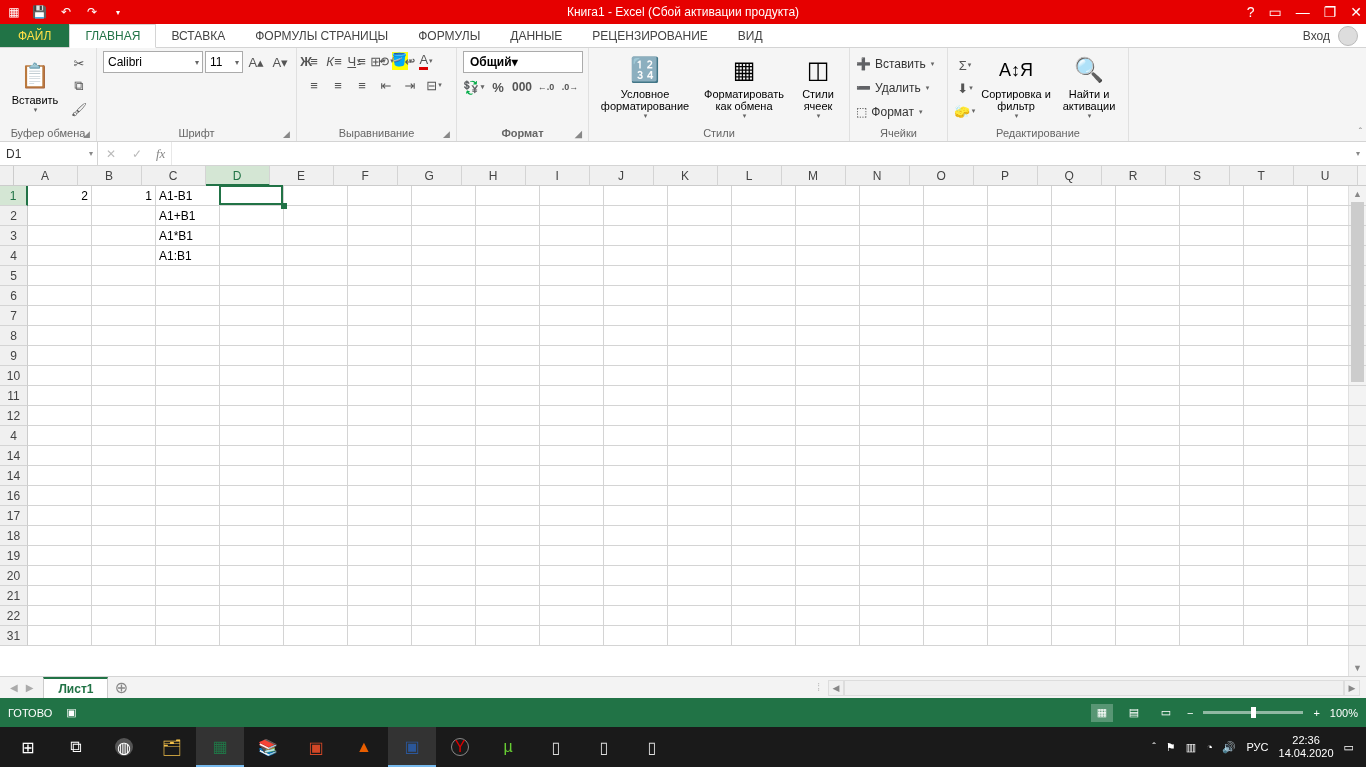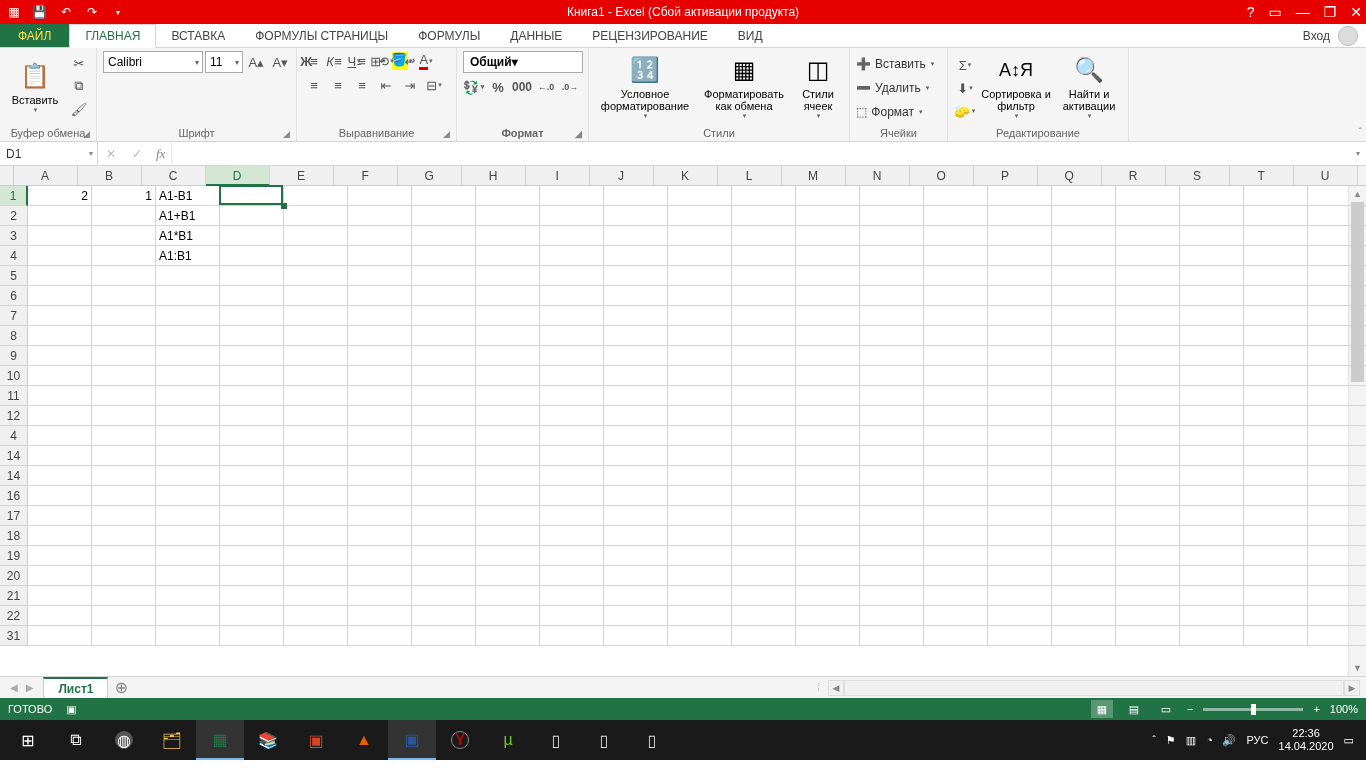--- a/index.html
+++ b/index.html
@@ -69,21 +69,21 @@
 
 .sheet-tabs { height: 22px; border-top: 1px solid #d4d4d4; display: flex; align-items: stretch; background: #f3f3f3; }
 .sheet-nav { display: flex; align-items: center; gap: 8px; padding: 0 10px; color: #aaa; font-size: 10px; }
 .sheet-tab { padding: 0 14px; display: flex; align-items: center; background: #fff; border: 1px solid #ccc; border-top: 2px solid #217346; border-bottom: none; font-size: 12px; font-weight: bold; color: #217346; }
 .sheet-add { width: 26px; display: flex; align-items: center; justify-content: center; color: #888; font-size: 16px; }
 .hscroll { flex: 1; display: flex; align-items: center; justify-content: flex-end; padding-right: 6px; }
 .hscroll-track { width: 500px; height: 16px; background: #f0f0f0; border: 1px solid #ddd; position: relative; }
 .hscroll-arrow { width: 16px; height: 16px; background: #f0f0f0; border: 1px solid #ddd; font-size:9px; display:flex; align-items:center; justify-content:center; color:#888;}
 
 
-.statusbar { height: 22px; background: #217346; color: #fff; display: flex; align-items: center; font-size: 11px; padding: 0 8px; }
+.statusbar { height: 29px; background: #217346; color: #fff; display: flex; align-items: center; font-size: 11px; padding: 0 8px; }
 .statusbar .left { display: flex; gap: 14px; align-items: center; }
 .statusbar .right { margin-left: auto; display: flex; align-items: center; gap: 10px; }
 .view-btn { width: 22px; height: 18px; display: flex; align-items: center; justify-content: center; }
 .view-btn.active { background: rgba(255,255,255,0.25); }
 .zoom-slider { width: 100px; height: 3px; background: rgba(255,255,255,0.5); position: relative; }
 .zoom-thumb { position: absolute; left: 48px; top: -4px; width: 5px; height: 11px; background: #fff; }
 
 
 .taskbar { height: 40px; background: #1a1a1a; display: flex; align-items: center; padding: 0 4px; }
 .task-btn { width: 48px; height: 40px; display: flex; align-items: center; justify-content: center; color: #fff; font-size: 16px; }

